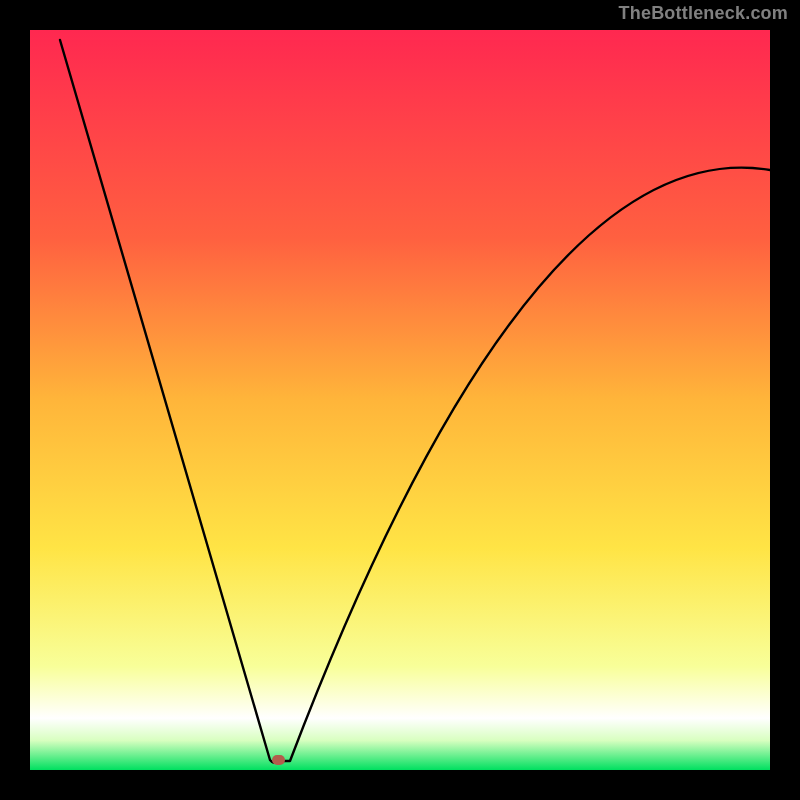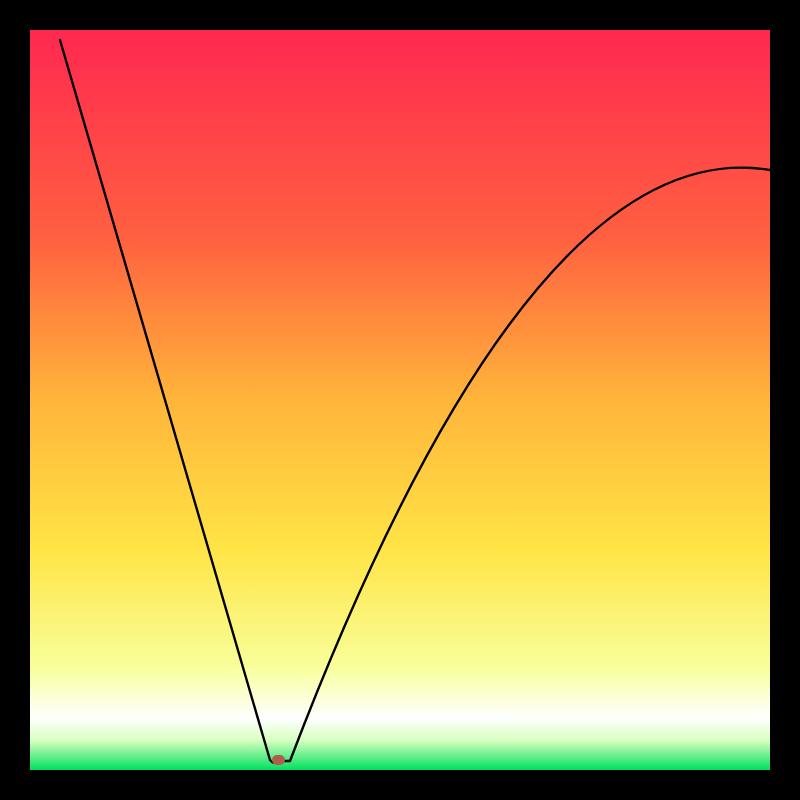--- a/index.html
+++ b/index.html
@@ -42,20 +42,21 @@
     height: 10px;
     border-radius: 5px;
     background: #b25d4c;
   }
 </style>
 </head>
 <body>
 
 <div class="frame">
 
+  <div class="watermark">TheBottleneck.com</div>
 
   <svg class="plot" viewBox="0 0 740 740" preserveAspectRatio="none">
     <defs>
       <linearGradient id="bg-grad" x1="0" y1="0" x2="0" y2="1">
         <stop offset="0%" stop-color="#ff2850"></stop>
         <stop offset="28%" stop-color="#ff6040"></stop>
         <stop offset="50%" stop-color="#ffb53a"></stop>
         <stop offset="70%" stop-color="#ffe445"></stop>
         <stop offset="86%" stop-color="#f8ff99"></stop>
         <stop offset="93%" stop-color="#ffffff"></stop>

